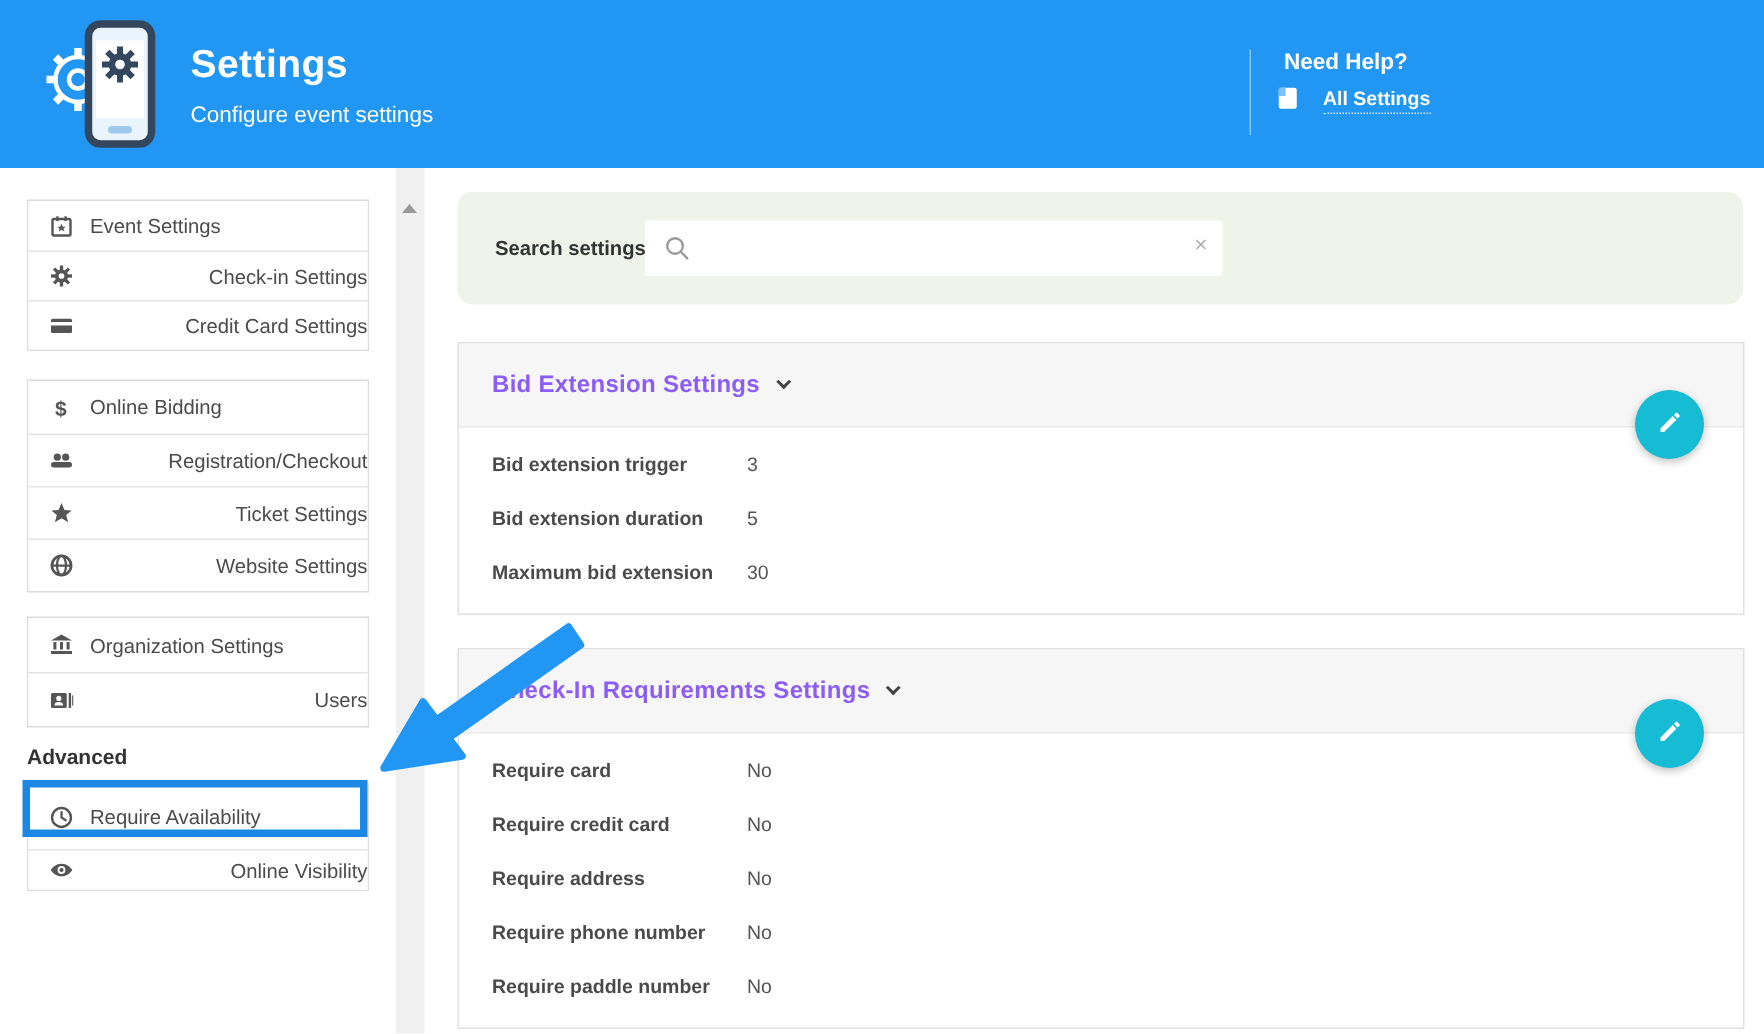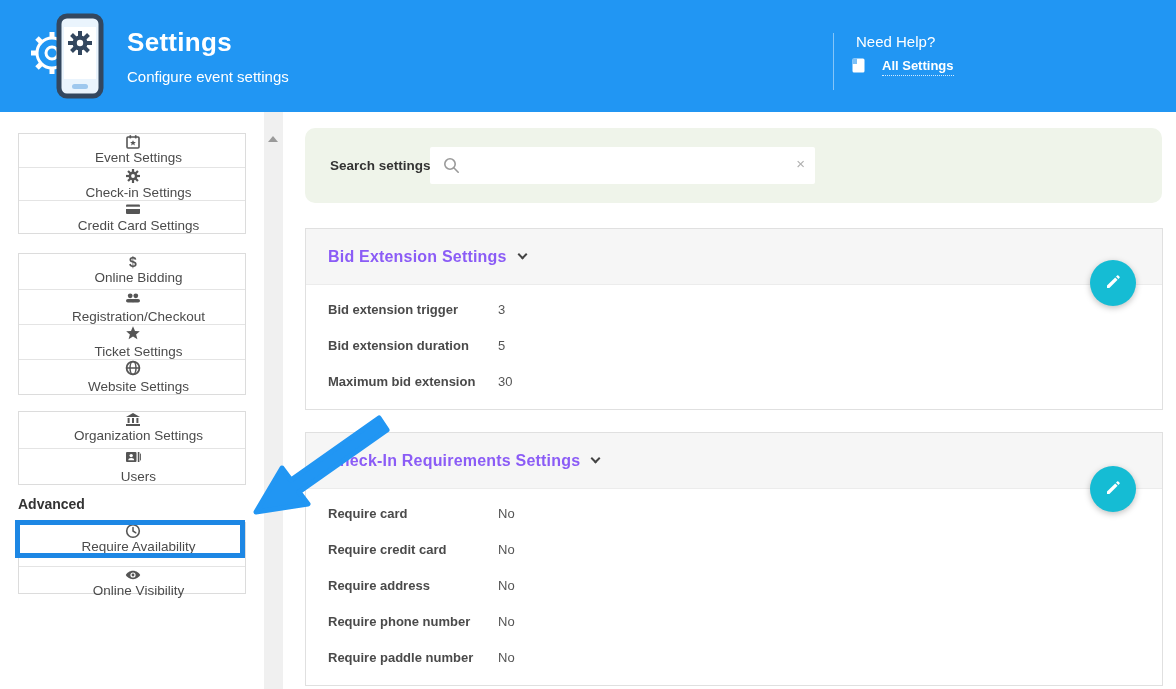--- a/index.html
+++ b/index.html
@@ -10,32 +10,32 @@
   
   .header { position:absolute; left:0; top:0; width:1176px; height:112px;
             background:#2196f3; z-index:2; }
   .hdr-icon { position:absolute; left:28px; top:11px; }
   .hdr-title { position:absolute; left:127px; top:27px; color:#fff;
                font-size:26px; font-weight:bold; letter-spacing:.3px; }
   .hdr-sub { position:absolute; left:127px; top:68px; color:#fff; font-size:15px; }
   .hdr-div { position:absolute; left:833px; top:33px; width:1px; height:57px;
              background:rgba(255,255,255,.45); }
   .need-help { position:absolute; left:856px; top:33px; color:#fff;
-               font-size:15px; font-weight:normal; }
+               font-size:15px; font-weight:bold; }
   .help-book { position:absolute; left:852px; top:58px; }
   .all-settings { position:absolute; left:882px; top:58px; color:#fff;
                   font-size:13px; font-weight:bold; padding-bottom:2px;
                   border-bottom:1px dotted rgba(255,255,255,.8); cursor:pointer; }
 
   
   .sgroup { position:absolute; left:18px; width:228px; background:#fff;
             border:1px solid #dcdcdc; }
   .g1 { top:133px; } .g2 { top:253px; } .g3 { top:411px; }
   .sitem { display:flex; align-items:center; padding-left:13px;
-           color:#4b4b4b; font-size:13.5px; cursor:pointer; background:#fff;flex-direction:column; }
+           color:#4b4b4b; font-size:13.5px; cursor:pointer; background:#fff; }
   .sitem + .sitem { border-top:1px solid #e4e4e4;justify-content:space-between; }
   .g1 .sitem { height:33px; } .g2 .sitem { height:35px; } .g3 .sitem { height:36px; }
   .sicon { width:17px; height:16px; margin-right:11px; display:flex;
            align-items:center; justify-content:center; flex:none; }
   .dollar { font-size:14px; font-weight:bold; color:#555; }
   .adv-label { position:absolute; left:18px; top:496px; font-size:14px;
                font-weight:bold; color:#333; }
   .adv-group { position:absolute; left:18px; top:522px; width:228px;
                border:1px solid #dcdcdc; background:#fff; }
   .adv-group .sitem.av { height:43px; }

